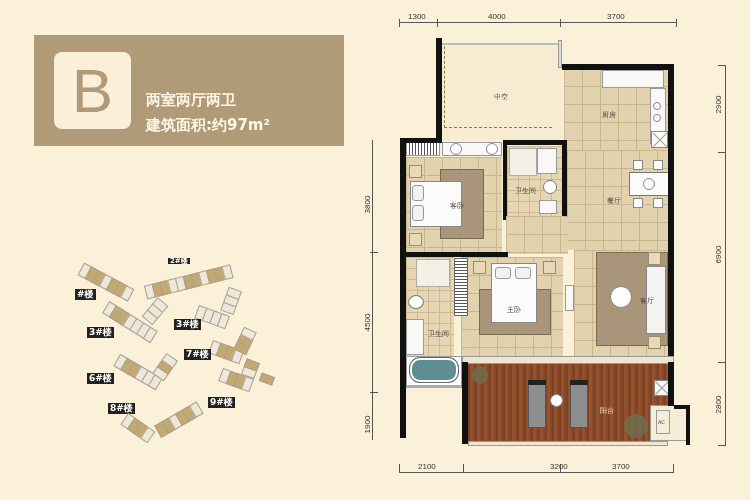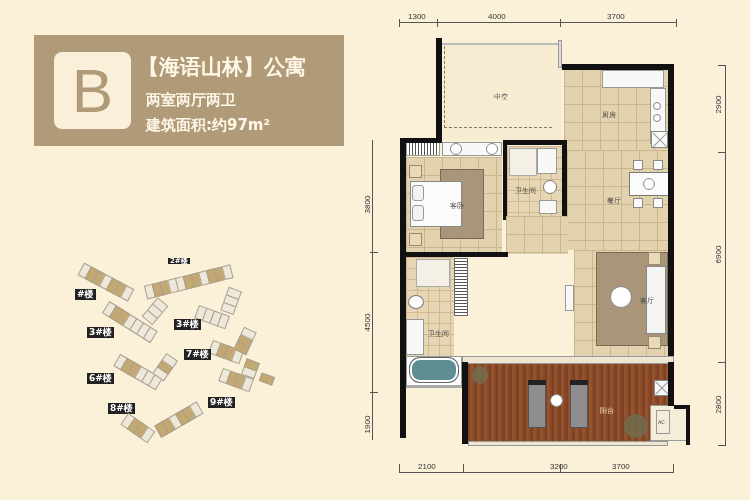--- a/index.html
+++ b/index.html
@@ -66,21 +66,20 @@
     .xbox::after { transform: translate(-50%,-50%) rotate(-45deg); }
     .round { position: absolute; background: #fff; border: 1px solid #888; border-radius: 50%; }
     .plant { position: absolute; background: #6F6F50; border-radius: 50%; opacity: 0.8; }
     .dashed { position: absolute; border: 1px dashed #8A7A5A; }
   </style>
 </head>
 <body>
 
 <div class="card">
   <div class="badge">B</div>
-  <div class="card-title">【海语山林】公寓</div>
   <div class="card-sub s1">两室两厅两卫</div>
   <div class="card-sub s2">建筑面积:约97m²</div>
 </div>
 
 <div class="site">
   <div class="bldg" style="left:18px;top:20px;transform:rotate(28deg);"><span class="seg"></span><span class="seg g"></span><span class="seg g"></span><span class="seg"></span><span class="seg g"></span><span class="seg g"></span><span class="seg"></span></div>
   <div class="blabel" style="left:15px;top:34px;">#楼</div>
 
   <div class="blabel" style="left:108px;top:3px;font-size:7px;line-height:6px;overflow:hidden;height:6px;">2#楼</div>
   <div class="bldg" style="left:84px;top:20px;transform:rotate(-14deg);"><span class="seg"></span><span class="seg g"></span><span class="seg g"></span><span class="seg"></span><span class="seg"></span><span class="seg g"></span><span class="seg g"></span><span class="seg"></span><span class="seg g"></span><span class="seg g"></span><span class="seg"></span></div>
@@ -206,20 +205,29 @@
     <div class="chair" style="left:66px;top:10px;"></div>
     <div class="chair" style="left:86px;top:10px;"></div>
     <div class="chair" style="left:66px;top:48px;"></div>
     <div class="chair" style="left:86px;top:48px;"></div>
     <div class="rlabel" style="left:40px;top:46px;">餐厅</div>
   </div>
   <div class="room tile" style="left:506px;top:216px;width:62px;height:38px;"></div>
   <div class="wall" style="left:668px;top:150px;width:6px;height:210px;"></div>
 
   <div class="wall" style="left:400px;top:252px;width:108px;height:5px;"></div>
+  <div class="room tile" style="left:461px;top:257px;width:102px;height:100px;">
+    <div class="rug" style="left:18px;top:32px;width:72px;height:46px;"></div>
+    <div class="bed" style="left:30px;top:6px;width:46px;height:60px;"></div>
+    <div class="pillow" style="left:34px;top:10px;width:16px;height:12px;"></div>
+    <div class="pillow" style="left:54px;top:10px;width:16px;height:12px;"></div>
+    <div class="night" style="left:12px;top:4px;"></div>
+    <div class="night" style="left:82px;top:4px;"></div>
+    <div class="rlabel" style="left:46px;top:48px;">主卧</div>
+  </div>
   <div class="closet" style="left:454px;top:258px;width:14px;height:58px;"></div>
   <div class="counter" style="left:565px;top:285px;width:9px;height:26px;"></div>
 
   <div class="room tile-sm" style="left:406px;top:257px;width:48px;height:100px;">
     <div class="glass" style="left:10px;top:2px;width:34px;height:28px;"></div>
     <div class="toilet" style="left:2px;top:38px;width:16px;height:14px;"></div>
     <div class="counter" style="left:0px;top:62px;width:18px;height:36px;"></div>
     <div class="rlabel" style="left:22px;top:72px;">卫生间</div>
   </div>
   <div class="counter" style="left:406px;top:356px;width:56px;height:30px;background:#fff;"></div>

